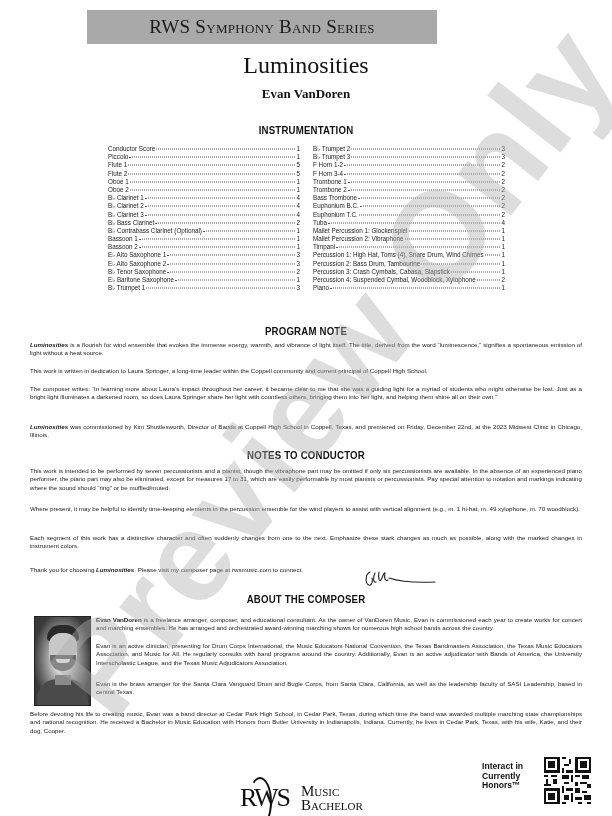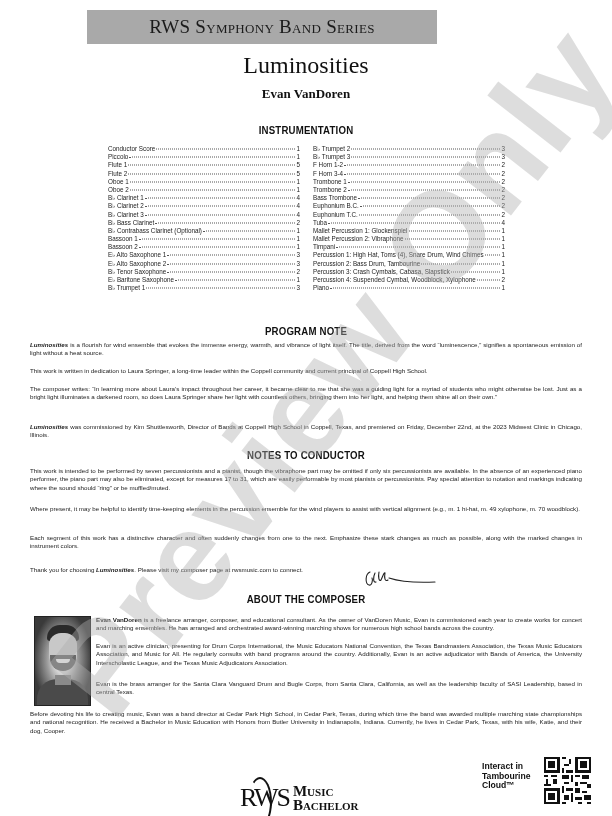--- a/index.html
+++ b/index.html
@@ -24,21 +24,21 @@
   .photo .face { position: absolute; left: 14px; top: 16px; width: 28px; height: 36px; background: #c8c8c8; border-radius: 12px 12px 14px 14px; }
   .photo .beard { position: absolute; left: 15px; top: 38px; width: 26px; height: 16px; background: #6a6a6a; border-radius: 0 0 13px 13px; }
   .photo .smile { position: absolute; left: 21px; top: 42px; width: 14px; height: 4px; background: #f2f2f2; border-radius: 0 0 7px 7px; }
   .photo .shirt { position: absolute; left: 2px; top: 62px; width: 51px; height: 26px; background: #4a4a4a; border-radius: 20px 20px 0 0; }
   .photo .collar { position: absolute; left: 20px; top: 58px; width: 16px; height: 10px; background: #8a8a8a; }
   .bio-para { position: absolute; left: 96px; width: 486px; font-size: 6.2px; line-height: 8.4px; color: #222; text-align: justify; }
   .bio-para b { font-weight: bold; }
   .logo { position: absolute; left: 240px; top: 783px; display: flex; align-items: center; }
   .logo-mark { font-family: "Liberation Serif", serif; font-size: 26px; color: #111; letter-spacing: -2px; position: relative; }
   .logo-mark .swirl { position: absolute; left: 8px; top: -6px; width: 20px; height: 46px; border: 2px solid #111; border-radius: 50%; border-left-color: transparent; border-bottom-color: transparent; }
-  .logo-text { margin-left: 4px; font-family: "Liberation Serif", serif; font-variant: small-caps; font-size: 15px; line-height: 14px; color: #111; font-weight: bold; }
+  .logo-text { margin-left: 12px; font-family: "Liberation Serif", serif; font-variant: small-caps; font-size: 15px; line-height: 14px; color: #111; }
   .cloud-text { position: absolute; left: 482px; top: 762px; font-family: Liberation Sans, sans-serif; font-size: 8.6px; line-height: 9.6px; font-weight: bold; color: #111; }
   .qr { position: absolute; left: 544px; top: 757px; width: 47px; height: 47px; }
   .watermark { position: absolute; left: 40px; top: 330px; width: 720px; text-align: center; font-family: "Liberation Sans", sans-serif; font-weight: bold; font-size: 128px; color: rgba(175,175,175,0.42); transform: rotate(-52deg); transform-origin: 50% 50%; white-space: nowrap; pointer-events: none; left: -60px; top: 340px; letter-spacing: 2px; }
 </style>
 </head>
 <body>
 
 <div class="series-banner">
   <span>RWS Symphony Band Series</span>
 </div>
@@ -267,22 +267,22 @@
 <div class="logo">
   <div class="logo-mark"><span>RWS</span><span class="swirl"></span></div>
   <div class="logo-text">
     <div>Music</div>
     <div>Bachelor</div>
   </div>
 </div>
 
 <div class="cloud-text">
   <div>Interact in</div>
-  <div>Tambourine</div>
-  <div>Cloud™</div>
+  <div>Currently</div>
+  <div>Honors™</div>
 </div>
 
 <svg class="qr" viewBox="0 0 21 21" shape-rendering="crispEdges">
   <rect width="21" height="21" fill="#fff"></rect>
   <g fill="#111">
     <rect x="0" y="0" width="7" height="7"></rect>
       <rect x="1" y="1" width="5" height="5" fill="#fff"></rect>
       <rect x="2" y="2" width="3" height="3"></rect>
     <rect x="14" y="0" width="7" height="7"></rect>
       <rect x="15" y="1" width="5" height="5" fill="#fff"></rect>

